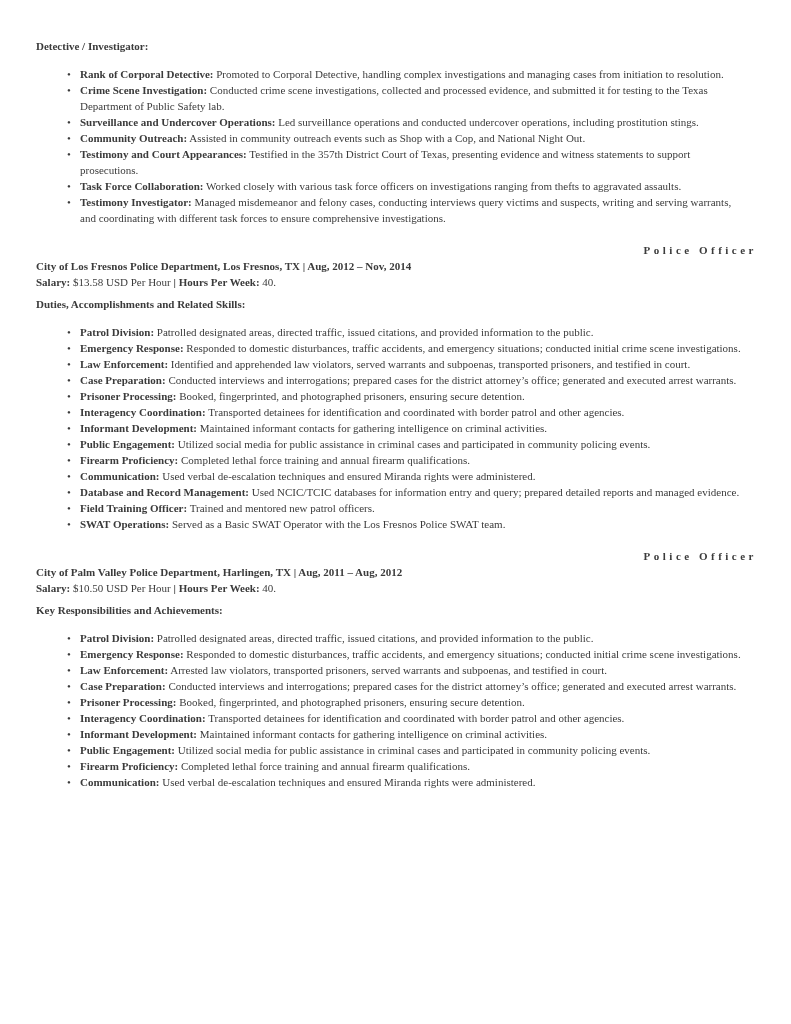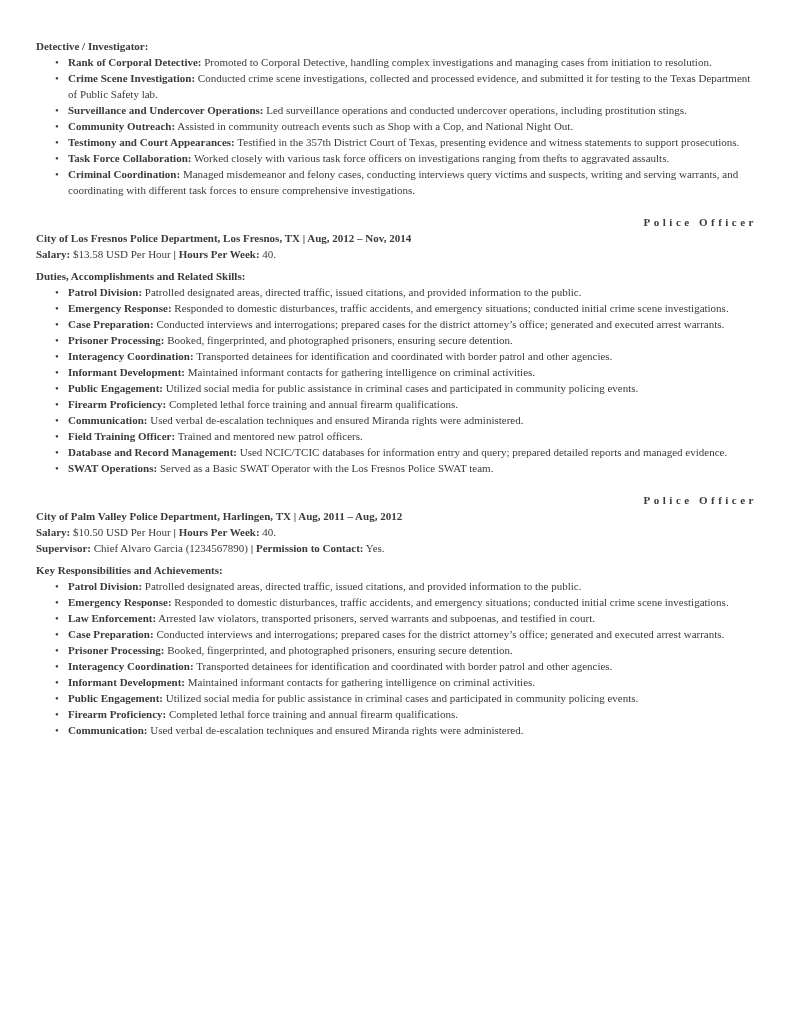--- a/index.html
+++ b/index.html
@@ -12,21 +12,21 @@
     padding: 38px 34px 1px 36px;
     overflow: hidden;
     font-family: Liberation Serif, serif;
     font-size: 11px;
     line-height: 16px;
     color: #3b3b3b;
   }
   p, h1, h2, h3 { margin: 0; padding: 0; font-size: 11px; line-height: 16px; }
   .section-heading { font-weight: 700; }
   ul.bullet-list {
-    margin: 0;
+    margin: 12px;
     padding: 0 0 0 32px;
     list-style: none;
   }
   li.bullet {
     position: relative;
   }
   li.bullet::before {
     content: "\2022";
     position: absolute;
     left: -13px;
@@ -58,63 +58,63 @@
 
         <li class="bullet"><strong>Surveillance and Undercover Operations:</strong> <span>Led surveillance operations and conducted undercover operations, including prostitution stings.</span></li>
 
 
         <li class="bullet"><strong>Community Outreach:</strong> <span>Assisted in community outreach events such as Shop with a Cop, and National Night Out.</span></li>
 
         <li class="bullet"><strong>Testimony and Court Appearances:</strong> <span>Testified in the 357th District Court of Texas, presenting evidence and witness statements to support prosecutions.</span></li>
 
         <li class="bullet"><strong>Task Force Collaboration:</strong> <span>Worked closely with various task force officers on investigations ranging from thefts to aggravated assaults.</span></li>
 
-        <li class="bullet"><strong>Criminal Coordination:</strong> <span>Managed misdemeanor and felony cases, conducting interviews query victims and suspects, writing and serving warrants, and coordinating with different task forces to ensure comprehensive investigations.</span></li>
+        <li class="bullet"><strong>Testimony Investigator:</strong> <span>Managed misdemeanor and felony cases, conducting interviews query victims and suspects, writing and serving warrants, and coordinating with different task forces to ensure comprehensive investigations.</span></li>
       </ul>
   </section>
 
   <section class="job">
     <h2 class="job-title">Police Officer</h2>
     <p class="job-org">City of Los Fresnos Police Department, Los Fresnos, TX | Aug, 2012 – Nov, 2014</p>
     <p><strong>Salary:</strong> <span>$13.58 USD Per Hour</span> <strong>|</strong> <strong>Hours Per Week:</strong> <span>40.</span></p>
     <p class="duties-heading">Duties, Accomplishments and Related Skills:</p>
     <ul class="bullet-list">
 
         <li class="bullet"><strong>Patrol Division:</strong> <span>Patrolled designated areas, directed traffic, issued citations, and provided information to the public.</span></li>
 
         <li class="bullet"><strong>Emergency Response:</strong> <span>Responded to domestic disturbances, traffic accidents, and emergency situations; conducted initial crime scene investigations.</span></li>
 
+        <li class="bullet"><strong>Law Enforcement:</strong> <span>Identified and apprehended law violators, served warrants and subpoenas, transported prisoners, and testified in court.</span></li>
 
         <li class="bullet"><strong>Case Preparation:</strong> <span>Conducted interviews and interrogations; prepared cases for the district attorney’s office; generated and executed arrest warrants.</span></li>
 
         <li class="bullet"><strong>Prisoner Processing:</strong> <span>Booked, fingerprinted, and photographed prisoners, ensuring secure detention.</span></li>
 
         <li class="bullet"><strong>Interagency Coordination:</strong> <span>Transported detainees for identification and coordinated with border patrol and other agencies.</span></li>
 
         <li class="bullet"><strong>Informant Development:</strong> <span>Maintained informant contacts for gathering intelligence on criminal activities.</span></li>
 
         <li class="bullet"><strong>Public Engagement:</strong> <span>Utilized social media for public assistance in criminal cases and participated in community policing events.</span></li>
 
         <li class="bullet"><strong>Firearm Proficiency:</strong> <span>Completed lethal force training and annual firearm qualifications.</span></li>
 
         <li class="bullet"><strong>Communication:</strong> <span>Used verbal de-escalation techniques and ensured Miranda rights were administered.</span></li>
 
+        <li class="bullet"><strong>Database and Record Management:</strong> <span>Used NCIC/TCIC databases for information entry and query; prepared detailed reports and managed evidence.</span></li>
+
         <li class="bullet"><strong>Field Training Officer:</strong> <span>Trained and mentored new patrol officers.</span></li>
-
-        <li class="bullet"><strong>Database and Record Management:</strong> <span>Used NCIC/TCIC databases for information entry and query; prepared detailed reports and managed evidence.</span></li>
 
         <li class="bullet"><strong>SWAT Operations:</strong> <span>Served as a Basic SWAT Operator with the Los Fresnos Police SWAT team.</span></li>
       </ul>
   </section>
 
   <section class="job">
     <h2 class="job-title">Police Officer</h2>
     <p class="job-org">City of Palm Valley Police Department, Harlingen, TX | Aug, 2011 – Aug, 2012</p>
     <p><strong>Salary:</strong> <span>$10.50 USD Per Hour</span> <strong>|</strong> <strong>Hours Per Week:</strong> <span>40.</span></p>
-    <p><strong>Supervisor:</strong> <span>Chief Alvaro Garcia (1234567890)</span> <strong>|</strong> <strong>Permission to Contact:</strong> <span>Yes.</span></p>
     <p class="duties-heading">Key Responsibilities and Achievements:</p>
     <ul class="bullet-list">
 
         <li class="bullet"><strong>Patrol Division:</strong> <span>Patrolled designated areas, directed traffic, issued citations, and provided information to the public.</span></li>
 
         <li class="bullet"><strong>Emergency Response:</strong> <span>Responded to domestic disturbances, traffic accidents, and emergency situations; conducted initial crime scene investigations.</span></li>
 
         <li class="bullet"><strong>Law Enforcement:</strong> <span>Arrested law violators, transported prisoners, served warrants and subpoenas, and testified in court.</span></li>
 
         <li class="bullet"><strong>Case Preparation:</strong> <span>Conducted interviews and interrogations; prepared cases for the district attorney’s office; generated and executed arrest warrants.</span></li>

